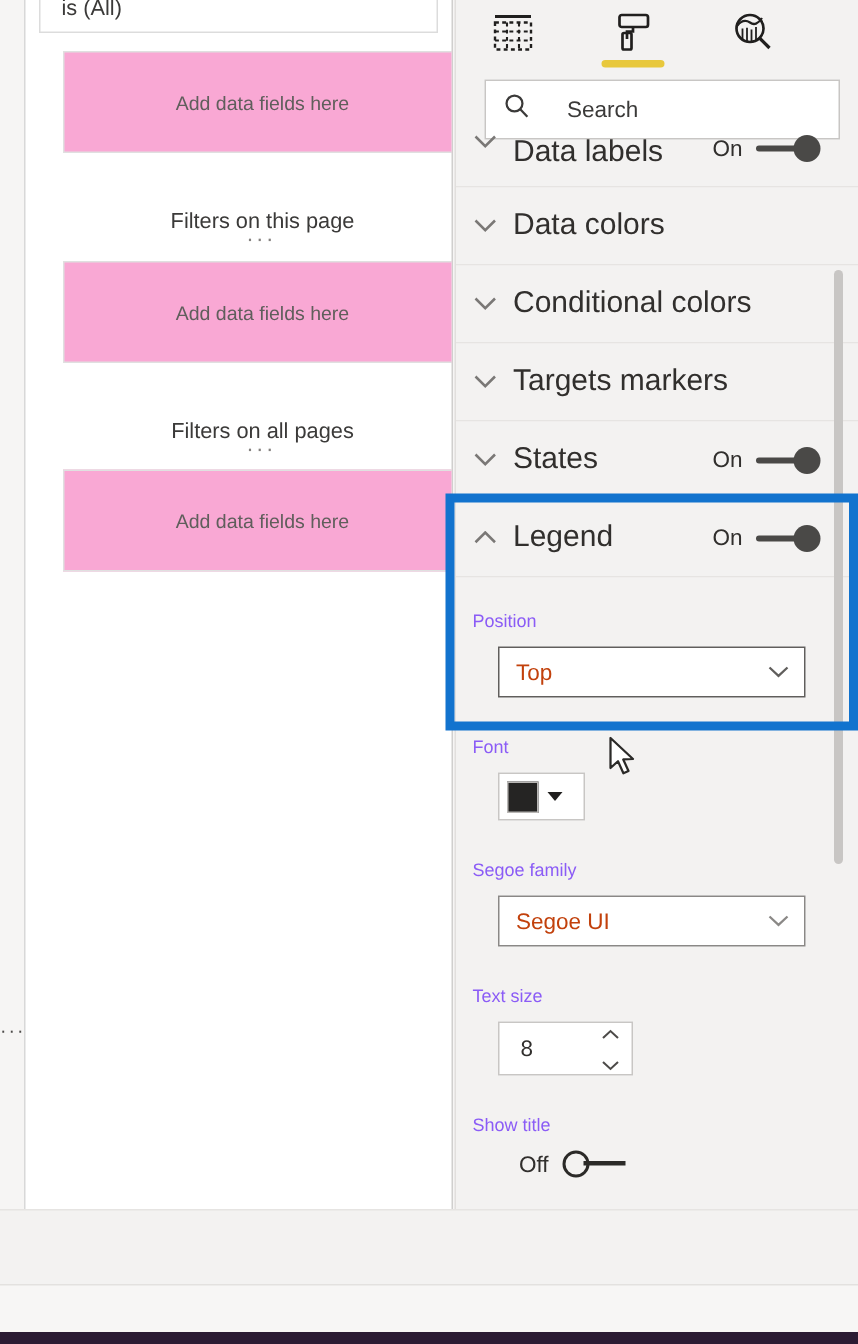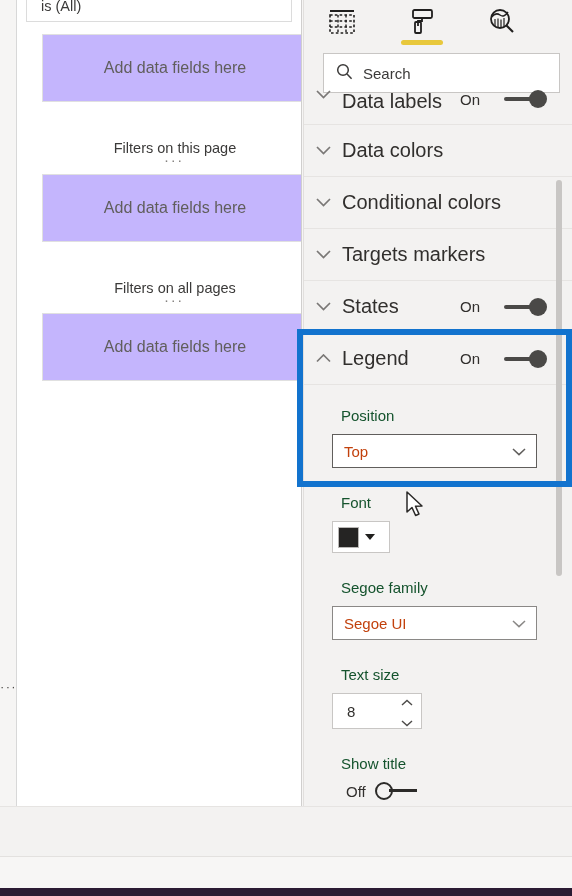--- a/index.html
+++ b/index.html
@@ -40,25 +40,25 @@
   .filter-card-partial .txt {
     font-size: 14.5px;
     color: #3b3a39;
   }
   .dropzone {
     position: absolute;
     left: 25px;
     width: 266px;
     height: 68px;
     border: 1px solid #e0e0e0;
-    background: #c4b5fd;
+    background: #f9a8d4;
     display: flex;
     align-items: center;
     justify-content: center;
-    font-size: 16px;
+    font-size: 13px;
     color: #605e5c;
   }
   .section-head {
     position: absolute;
     left: 25px;
     width: 266px;
     height: 22px;
     display: flex;
     align-items: center;
     justify-content: space-between;
@@ -144,21 +144,21 @@
 
   .search-wrap {
     position: absolute;
     left: 19px; top: 53px;
     width: 237px; height: 40px;
     background: #ffffff;
     border: 1px solid #c8c6c4;
     display: flex;
     align-items: center;
     padding-left: 12px;
-    gap: 10px;
+    gap: 25px;
   }
   .search-wrap .ph {
     font-size: 15px;
     color: #3b3a39;
   }
 
   .rows { position: absolute; left: 0; top: 95px; width: 269px; }
   .frow {
     position: relative;
     width: 269px;
@@ -179,21 +179,21 @@
   .frow .title {
     font-size: 20px;
     color: #312f2d;
     flex: 1;
   }
   .frow.first .title { position: relative; top: -5px; }
   .frow.first .chev  { position: relative; top: -5px; }
   .toggle-group {
     display: flex;
     align-items: center;
-    gap: 24px;
+    gap: 9px;
     margin-right: 26px;
     justify-content: space-between;
   }
   .toggle-group .state {
     font-size: 15px;
     color: #312f2d;
   }
   .toggle.on {
     position: relative;
     width: 43px; height: 18px;
@@ -230,23 +230,23 @@
   }
 
   
   .legend-body {
     position: relative;
     width: 269px;
     background: #f3f2f1;
     padding: 22px 0 14px 0;
   }
   .fld-label {
-    font-size: 15px;
-    color: #14532d;
-    margin-left: 37px;
+    font-size: 12px;
+    color: #8b5cf6;
+    margin-left: 11px;
     margin-bottom: 10px;
   }
   .combo {
     margin-left: 28px;
     width: 205px; height: 34px;
     background: #ffffff;
     border: 1px solid #605e5c;
     display: flex;
     align-items: center;
     justify-content: space-between;

